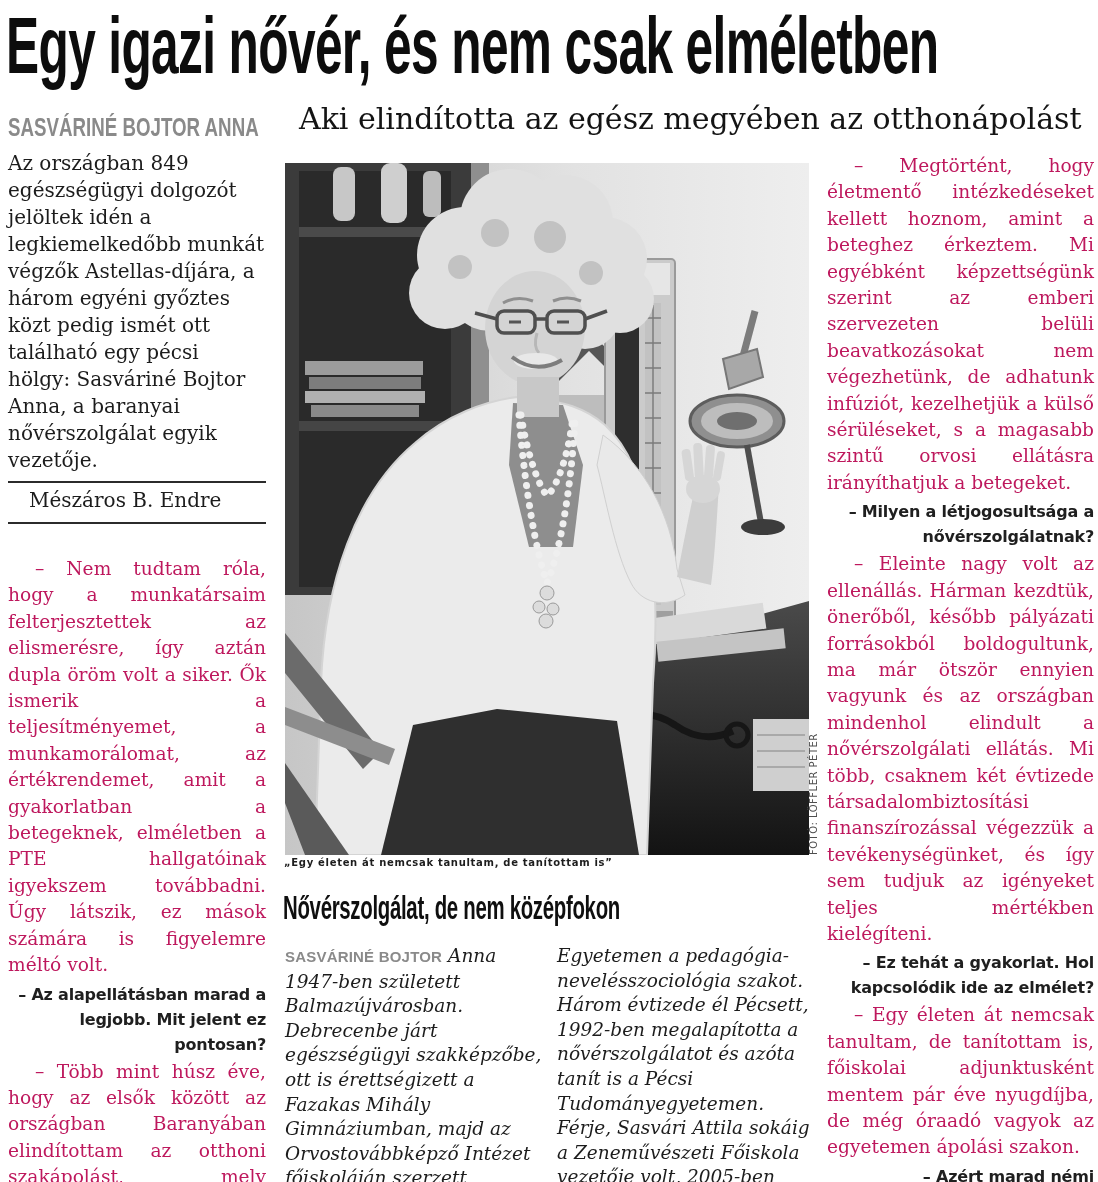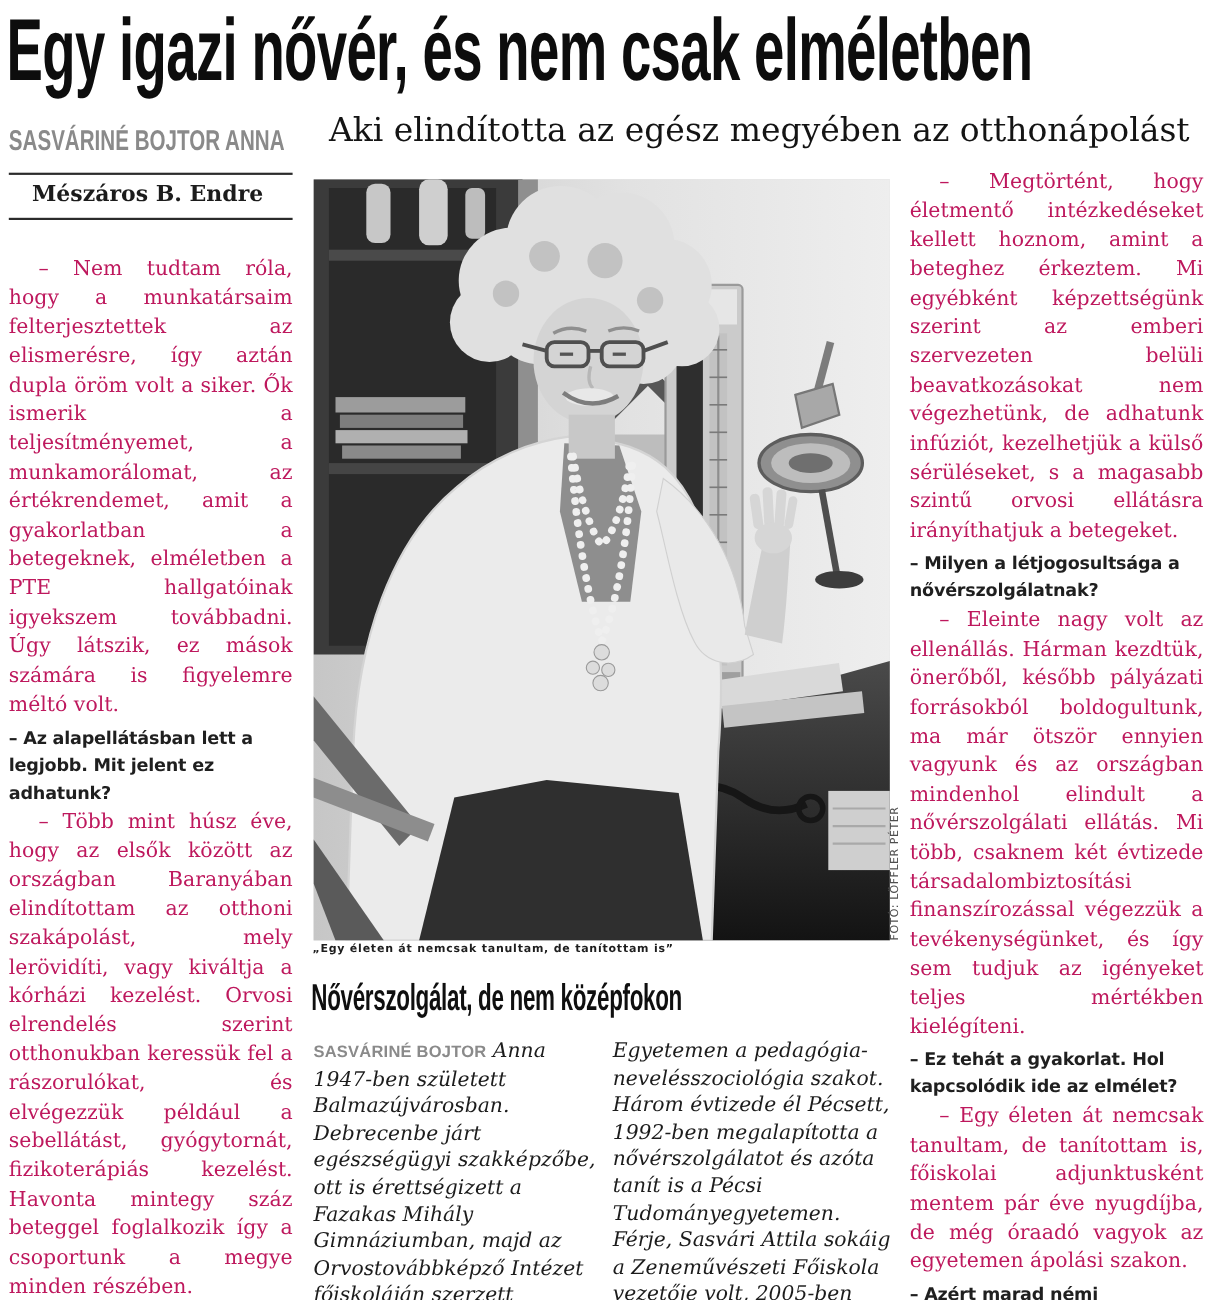--- a/index.html
+++ b/index.html
@@ -21,28 +21,28 @@
           color:#141414; white-space:nowrap; }
 
   
   .col { position:absolute; top:150px; }
   .col-left  { left:8px;   width:258px; }
   .col-right { left:827px; top:153px; width:267px; }
 
   .lead { font-size:20px; line-height:27px; color:#1c1c1c; }
 
   .byline-box { margin-top:7px; border-top:2px solid #2b2b2b;
-                border-bottom:2px solid #2b2b2b; padding:5px 0 10px 0;font-weight:bold; }
+                border-bottom:2px solid #2b2b2b; padding:5px 0 10px 0; }
   .byline { font-size:20px; padding-left:21px; color:#1c1c1c; }
 
   .qa { margin-top:32px; }
   .col-right .qa { margin-top:0; }
   p.q { font-family:"DejaVu Sans", sans-serif; font-weight:bold;
         font-size:16px; line-height:25px; letter-spacing:-0.2px;
-        color:#1f1f1f; margin:3px 0 2px 0; }
+        color:#1f1f1f; margin:3px 0 2px 0;text-align:right; }
   p.a { font-size:18.6px; line-height:26.4px; text-align:justify;
         text-indent:1.45em; color:#be185d; margin:0 0 1px 0; }
 
   
   .photo-frame { position:absolute; left:285px; top:163px; width:524px; height:692px;
                  background:#dcdcdc; }
   .photo-frame svg { display:block; width:100%; height:100%; }
   .photo-credit { position:absolute; left:808px; top:735px; height:120px;
                   font-family:"DejaVu Sans", sans-serif; font-size:10px;
                   color:#4e4e4e; letter-spacing:0.5px; white-space:nowrap;
@@ -69,28 +69,29 @@
 
 <div class="headline-wrap">
   <div class="headline">Egy igazi nővér, és nem csak elméletben</div>
 </div>
 <div class="kicker-wrap">
   <div class="kicker">SASVÁRINÉ BOJTOR ANNA</div>
 </div>
 <div class="deck">Aki elindította az egész megyében az otthonápolást</div>
 
 <div class="col col-left">
+  <p class="lead">Az országban 849 egészségügyi dolgozót jelöltek idén a legkiemelkedőbb munkát végzők Astellas-díjára, a három egyéni győztes közt pedig ismét ott található egy pécsi hölgy: Sasváriné Bojtor Anna, a baranyai nővérszolgálat egyik vezetője.</p>
   <div class="byline-box">
     <div class="byline">Mészáros B. Endre</div>
   </div>
   <div class="qa">
 
       <p class="a">– Nem tudtam róla, hogy a munkatársaim felterjesztettek az elismerésre, így aztán dupla öröm volt a siker. Ők ismerik a teljesítményemet, a munkamorálomat, az értékrendemet, amit a gyakorlatban a betegeknek, elméletben a PTE hallgatóinak igyekszem továbbadni. Úgy látszik, ez mások számára is figyelemre méltó volt.</p>
 
-      <p class="q">– Az alapellátásban lett a legjobb. Mit jelent ez adhatunk?</p>
+      <p class="q">– Az alapellátásban marad a legjobb. Mit jelent ez pontosan?</p>
       <p class="a">– Több mint húsz éve, hogy az elsők között az országban Baranyában elindítottam az otthoni szakápolást, mely lerövidíti, vagy kiváltja a kórházi kezelést. Orvosi elrendelés szerint otthonukban keressük fel a rászorulókat, és elvégezzük például a sebellátást, gyógytornát, fizikoterápiás kezelést. Havonta mintegy száz beteggel foglalkozik így a csoportunk a megye minden részében.</p>
 
     </div>
 </div>
 
 <div class="photo-frame">
   <svg viewBox="0 0 524 692" preserveAspectRatio="none">
     <defs>
       <linearGradient id="bgGrad" x1="0" y1="0" x2="1" y2="0">
         <stop offset="0" stop-color="#c6c6c6"></stop>

